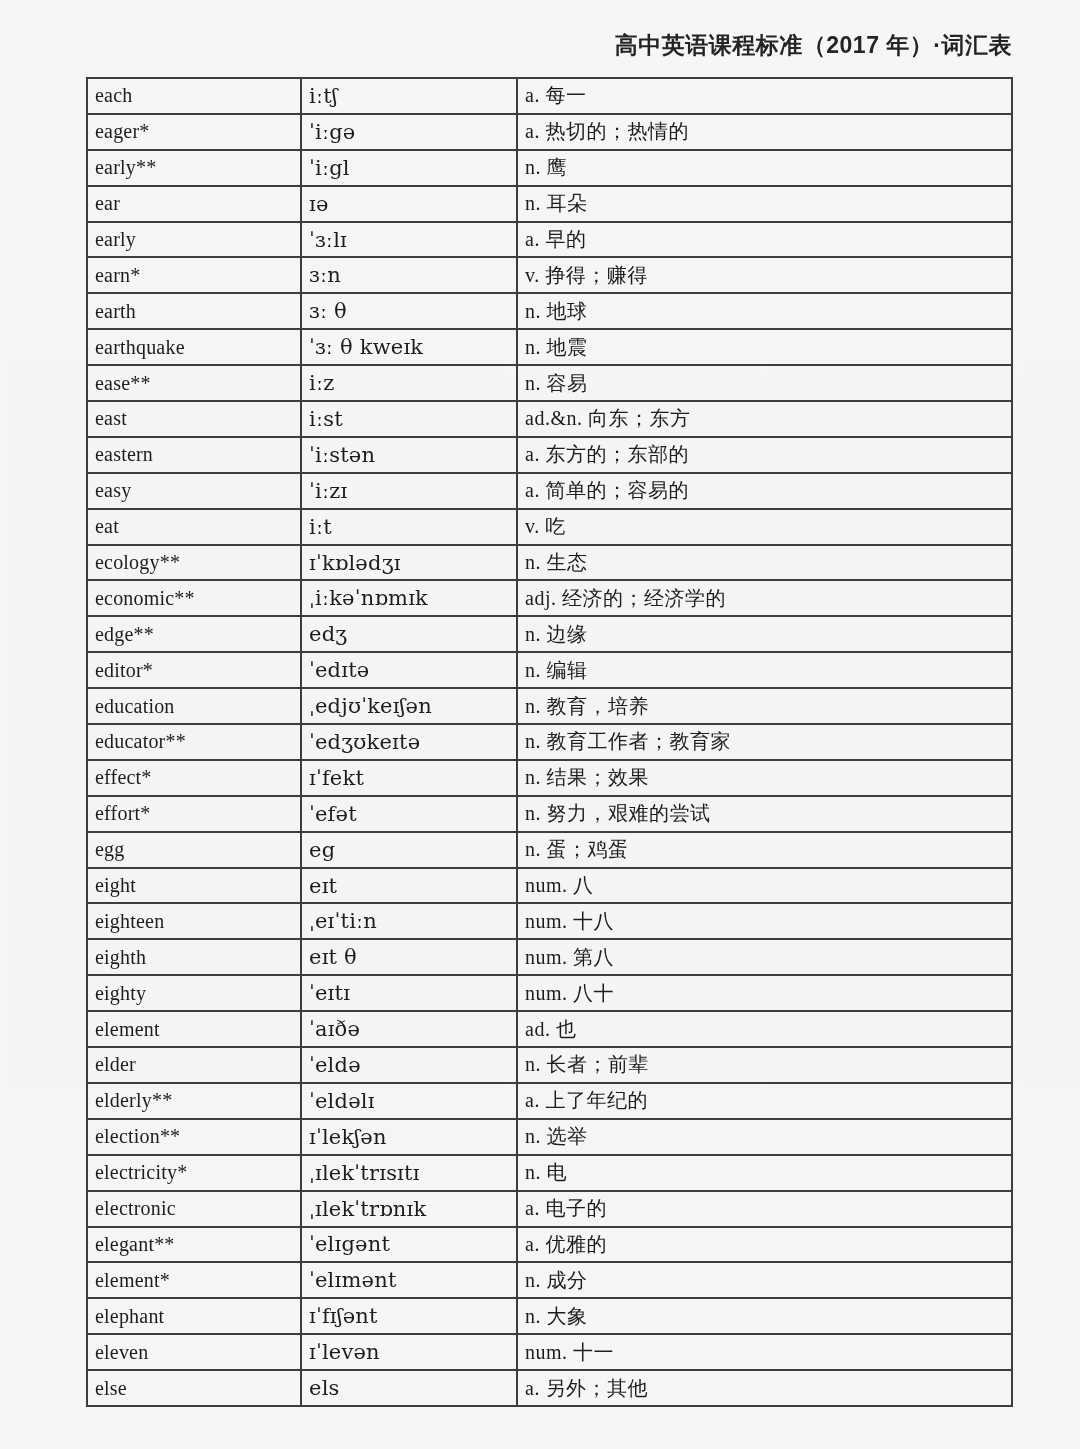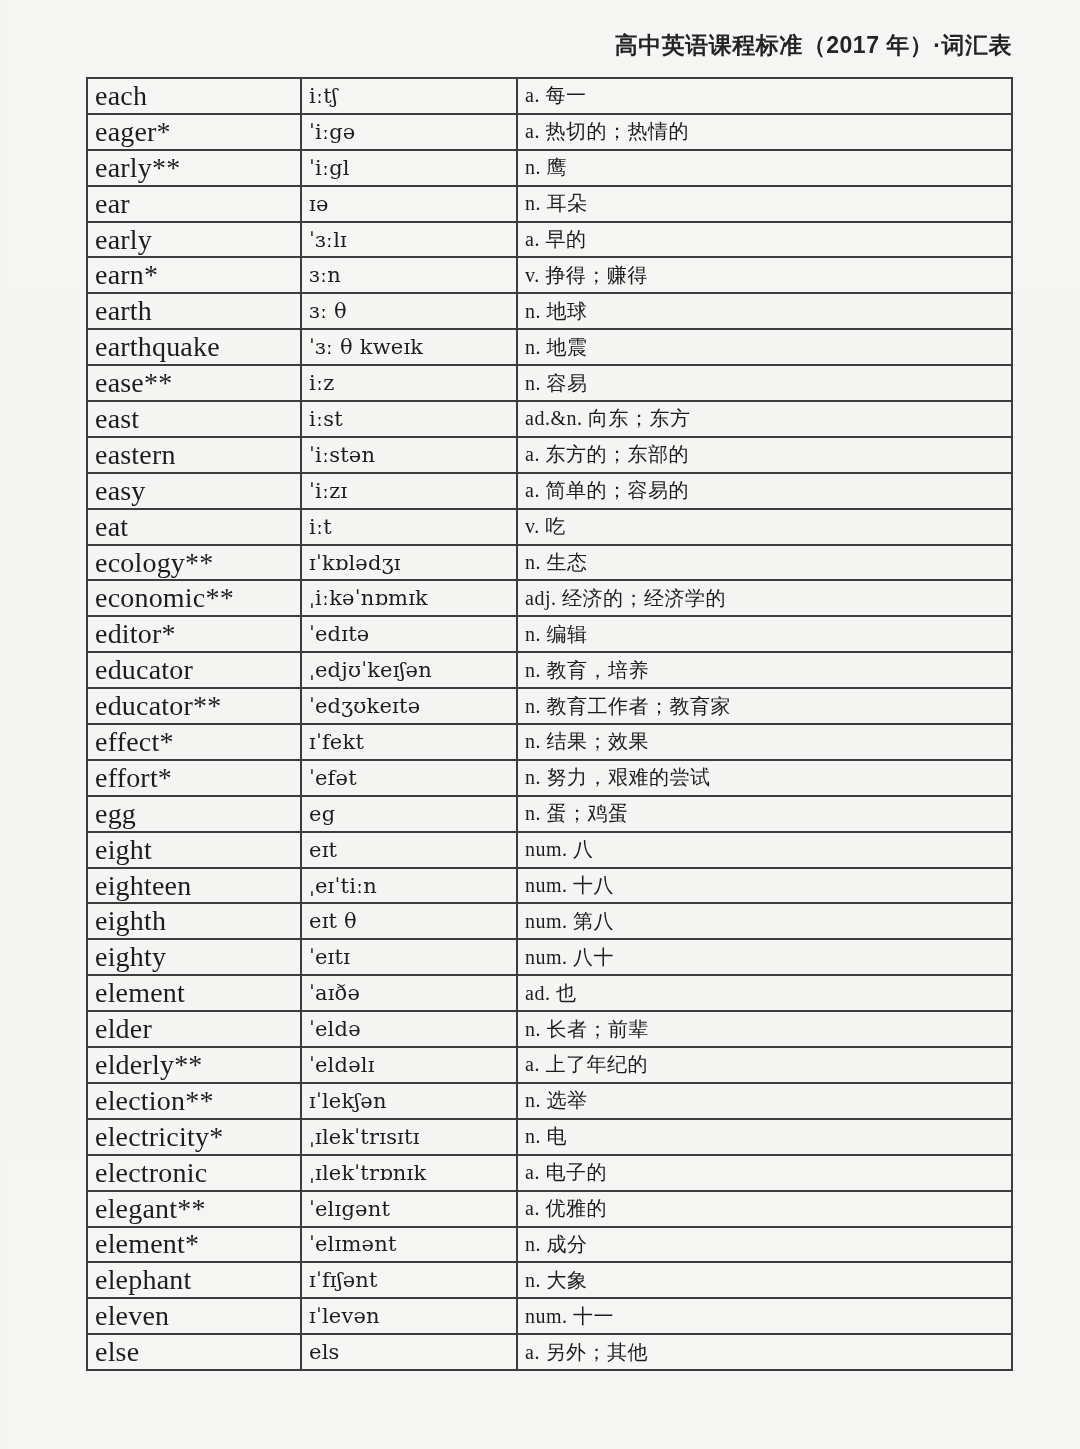--- a/index.html
+++ b/index.html
@@ -42,21 +42,21 @@
   }
   table.vocab-table td {
     border: 2px solid #3d3d3d;
     height: 33.9px;
     vertical-align: middle;
     padding: 0 4px 0 7px;
     overflow: hidden;
     white-space: nowrap;
   }
   td.word-cell {
-    font-size: 28px;
+    font-size: 20px;
     letter-spacing: 0.2px;
   }
   td.ipa-cell {
     font-size: 21px;
     font-family: "DejaVu Serif", "Liberation Serif", serif;
     letter-spacing: 0.2px;
   }
   td.definition-cell {
     font-size: 20px;
     letter-spacing: 0.5px;
@@ -144,26 +144,31 @@
           <td class="word-cell">ecology**</td>
           <td class="ipa-cell">ɪˈkɒlədʒɪ</td>
           <td class="definition-cell">n. 生态</td>
         </tr>
         <tr>
           <td class="word-cell">economic**</td>
           <td class="ipa-cell">ˌiːkəˈnɒmɪk</td>
           <td class="definition-cell">adj. 经济的；经济学的</td>
         </tr>
         <tr>
+          <td class="word-cell">edge**</td>
+          <td class="ipa-cell">edʒ</td>
+          <td class="definition-cell">n. 边缘</td>
+        </tr>
+        <tr>
           <td class="word-cell">editor*</td>
           <td class="ipa-cell">ˈedɪtə</td>
           <td class="definition-cell">n. 编辑</td>
         </tr>
         <tr>
-          <td class="word-cell">educator</td>
+          <td class="word-cell">education</td>
           <td class="ipa-cell">ˌedjʊˈkeɪʃən</td>
           <td class="definition-cell">n. 教育，培养</td>
         </tr>
         <tr>
           <td class="word-cell">educator**</td>
           <td class="ipa-cell">ˈedʒʊkeɪtə</td>
           <td class="definition-cell">n. 教育工作者；教育家</td>
         </tr>
         <tr>
           <td class="word-cell">effect*</td>

